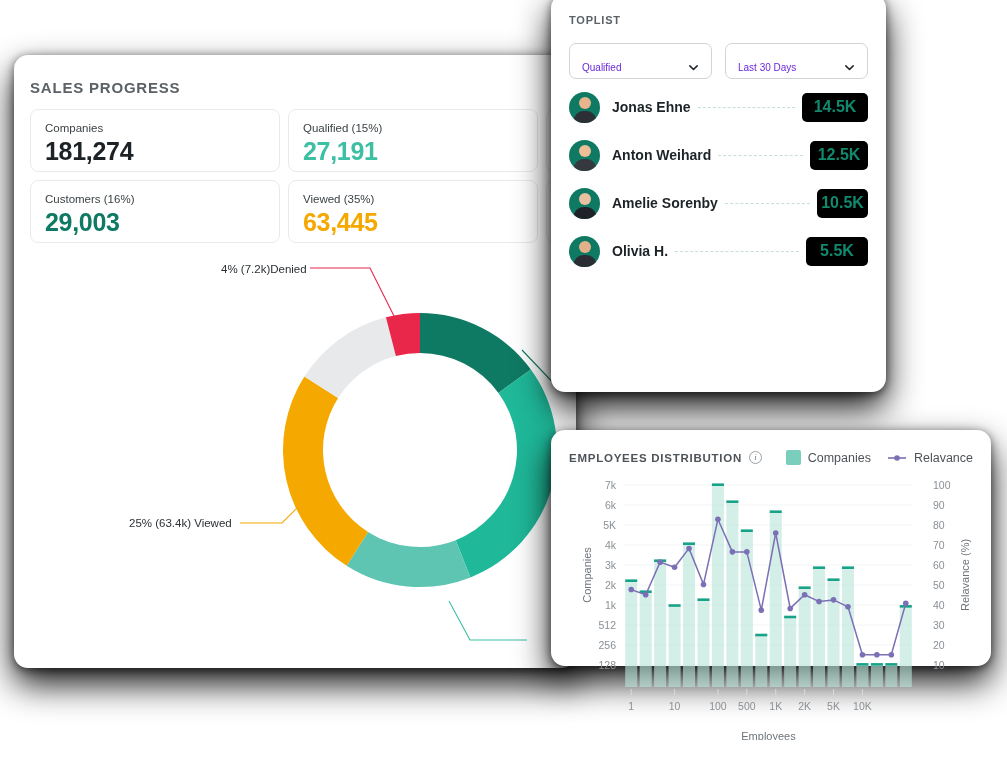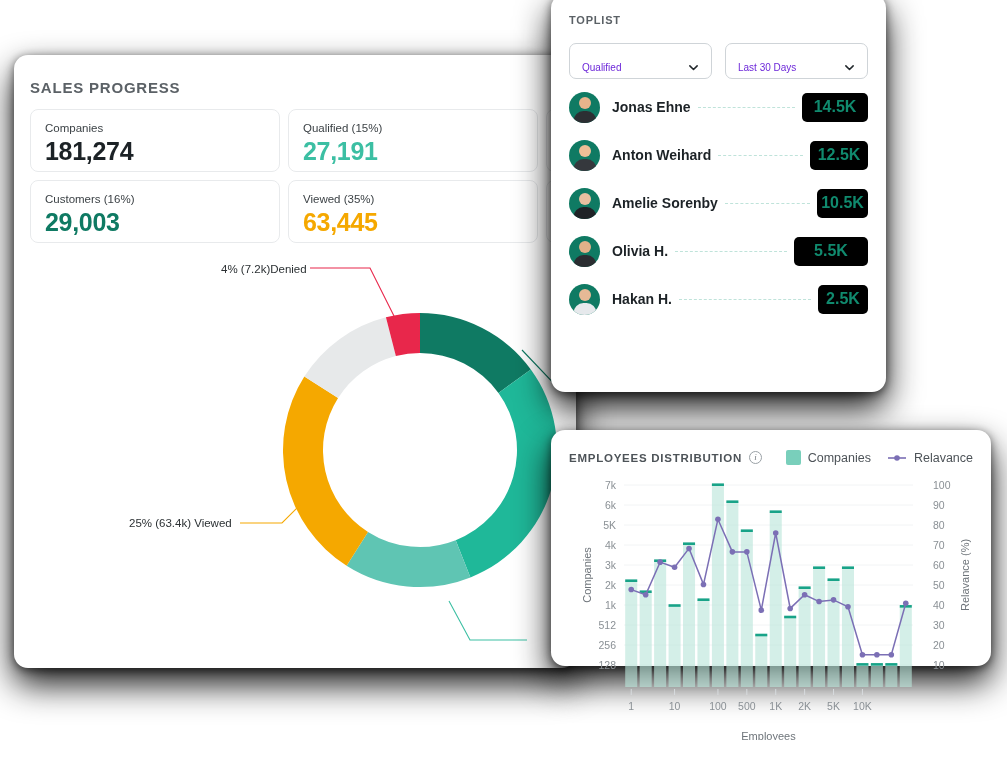--- a/index.html
+++ b/index.html
@@ -198,30 +198,21 @@
           <div class="dots"></div>
           <div class="badge" style="width: 51px;">10.5K</div>
         </div>
         <div class="member">
           <div class="avatar">
             <div class="head" style="background: rgb(226, 177, 137);"></div>
             <div class="body" style="background: rgb(42, 45, 49);"></div>
           </div>
           <div class="mname">Olivia H.</div>
           <div class="dots"></div>
-          <div class="badge" style="width: 74px;">5.5K</div>
-        </div>
-        <div class="member">
-          <div class="avatar">
-            <div class="head" style="background: rgb(230, 185, 150);"></div>
-            <div class="body" style="background: rgb(230, 233, 236);"></div>
-          </div>
-          <div class="mname">Hakan H.</div>
-          <div class="dots"></div>
-          <div class="badge" style="width: 50px;">2.5K</div>
+          <div class="badge" style="width: 62px;">5.5K</div>
         </div>
       </div>
 
   </div>
 
   <div class="empdist">
     <div class="ed-head">
       <div class="ed-title">EMPLOYEES DISTRIBUTION</div>
       <div class="info-icon">i</div>
       <div class="legend">

